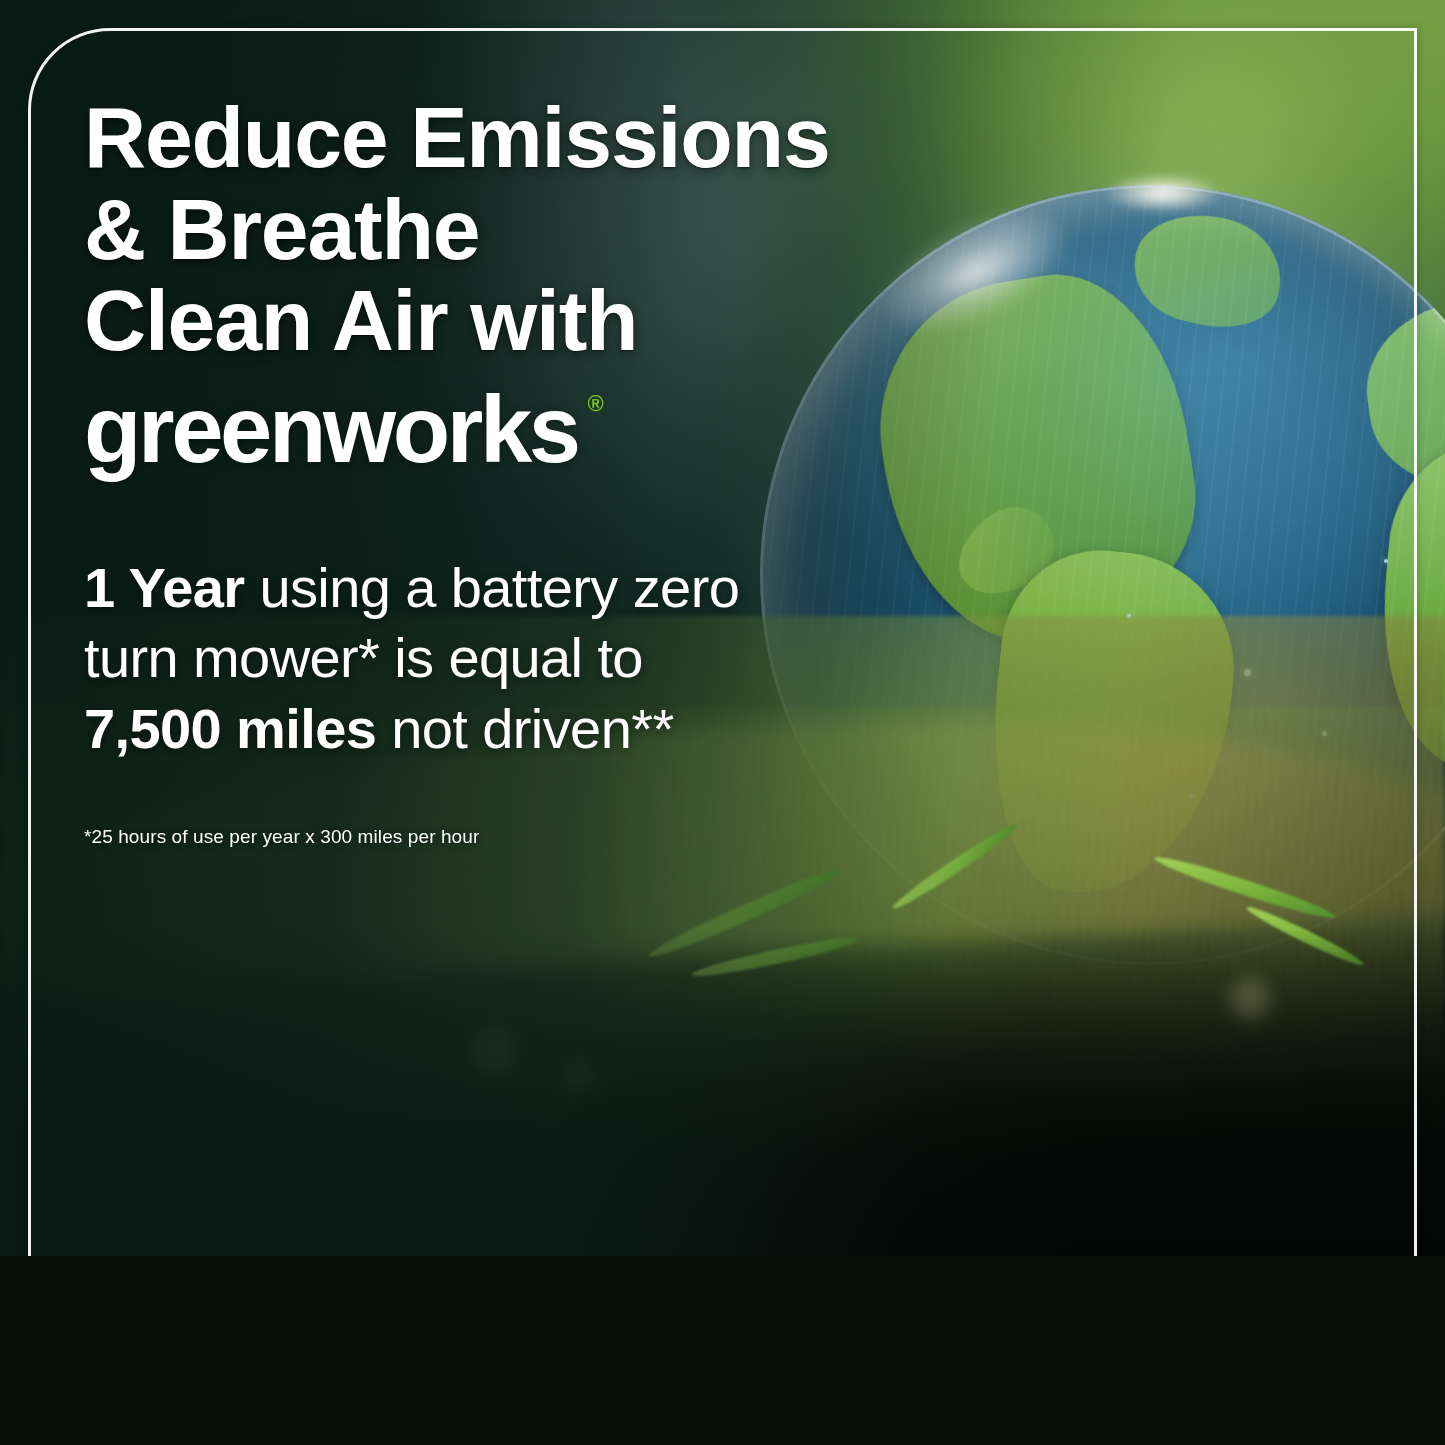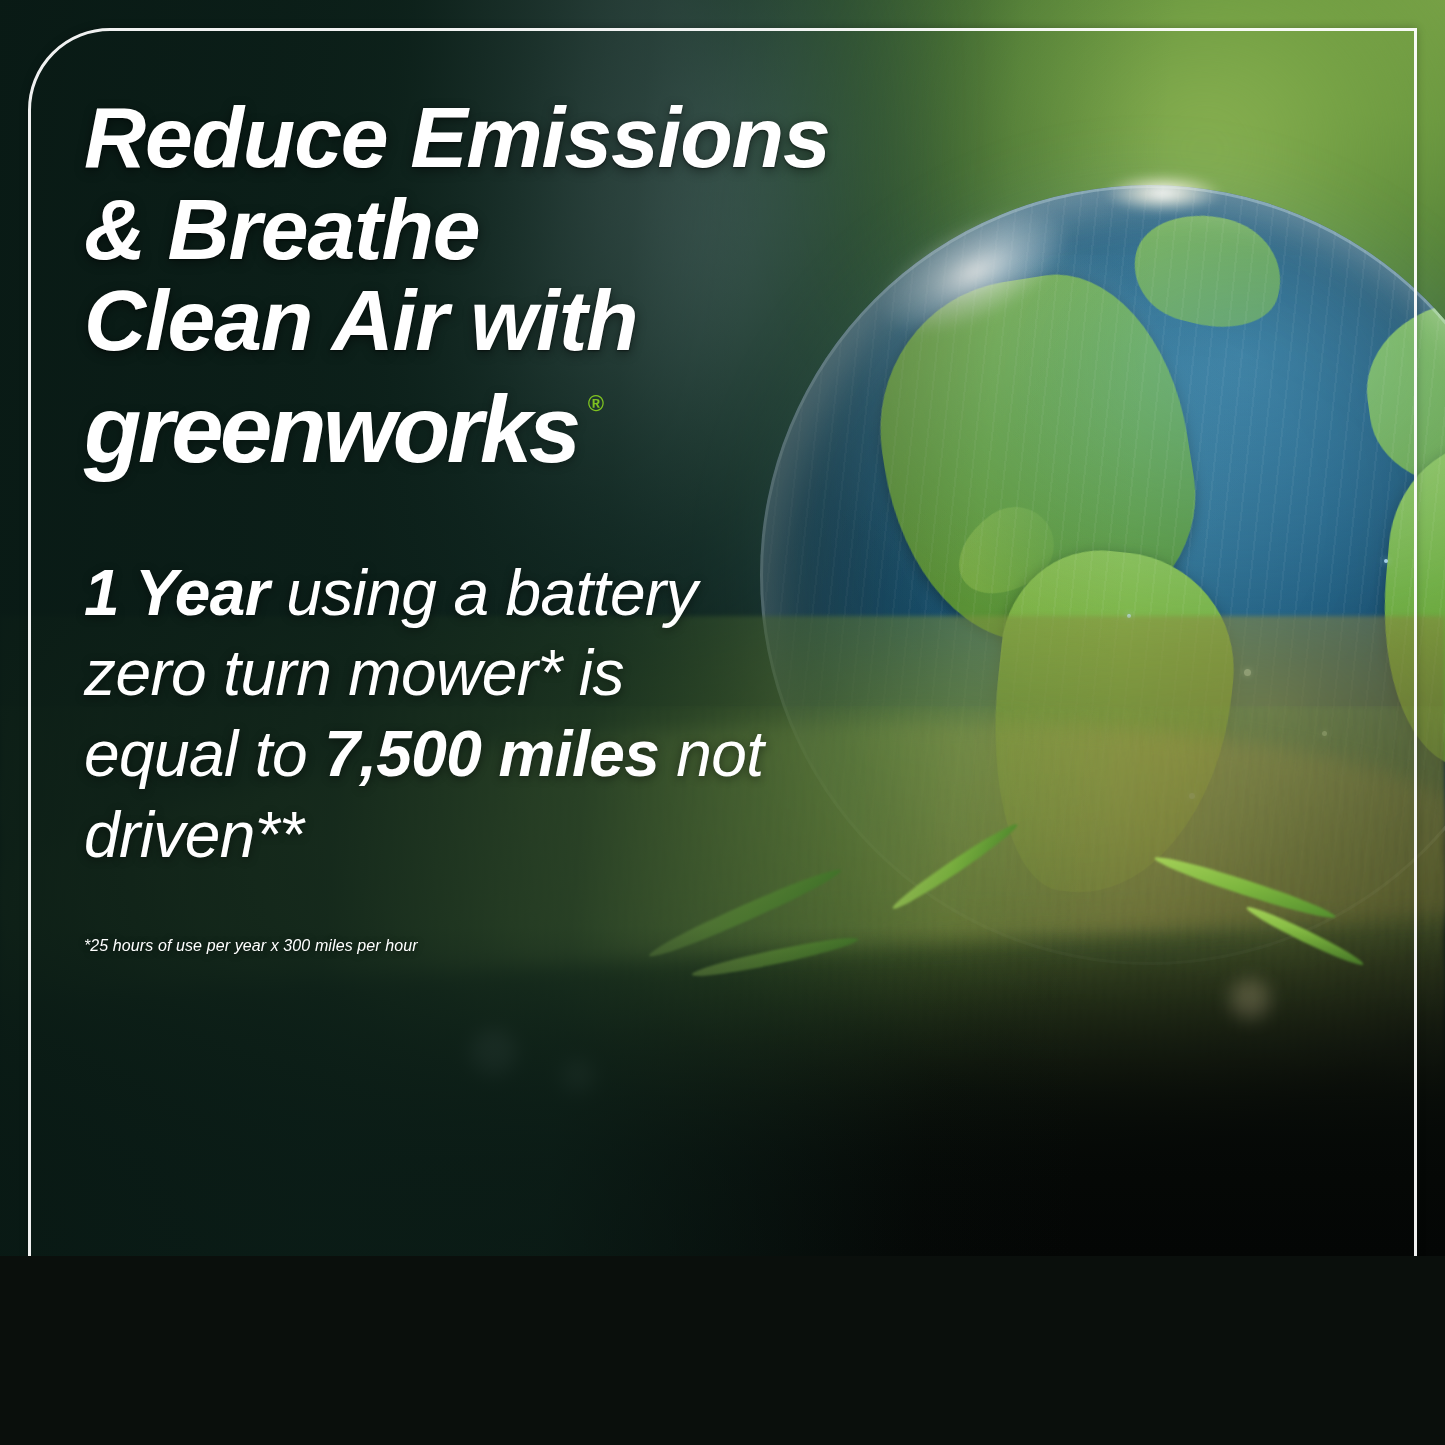--- a/index.html
+++ b/index.html
@@ -10,21 +10,20 @@
     background:#0a0f0c;
     font-family:"Liberation Sans", sans-serif;
     overflow:hidden;
   }
 
   .banner {
     position:relative;
     width:1445px; height:1256px;
     overflow:hidden;
     background:#14291f;
-    font-style:italic;
   }
 
   
   .bg-layer { position:absolute; inset:0; }
 
   
   .bg-base {
     background:
       radial-gradient(150% 95% at 100% 0%,
         #7ba548 0%, #6d9a41 10%, #55823a 20%,
@@ -311,33 +310,33 @@
     right:-26px; top:10px;
     color:#7ec220;
     font-size:22px;
     font-weight:bold;
     line-height:1;
   }
 
   .subhead {
     margin-top:76px;
     color:#ffffff;
-    font-size:64px;
+    font-size:56px;
     font-weight:normal;
     line-height:1.26;
     letter-spacing:-0.6px;
     text-shadow:0 2px 10px rgba(0,0,0,0.45);
     max-width:700px;
   }
   .subhead b { font-weight:bold; }
 
   .footnotes { margin-top:62px; }
   .footnote {
     color:#ffffff;
-    font-size:16px;
+    font-size:19px;
     line-height:1.15;
     letter-spacing:0.1px;
     margin-bottom:24px;
     text-shadow:0 1px 6px rgba(0,0,0,0.5);
   }
 </style>
 </head>
 <body>
 
 <div class="banner">

